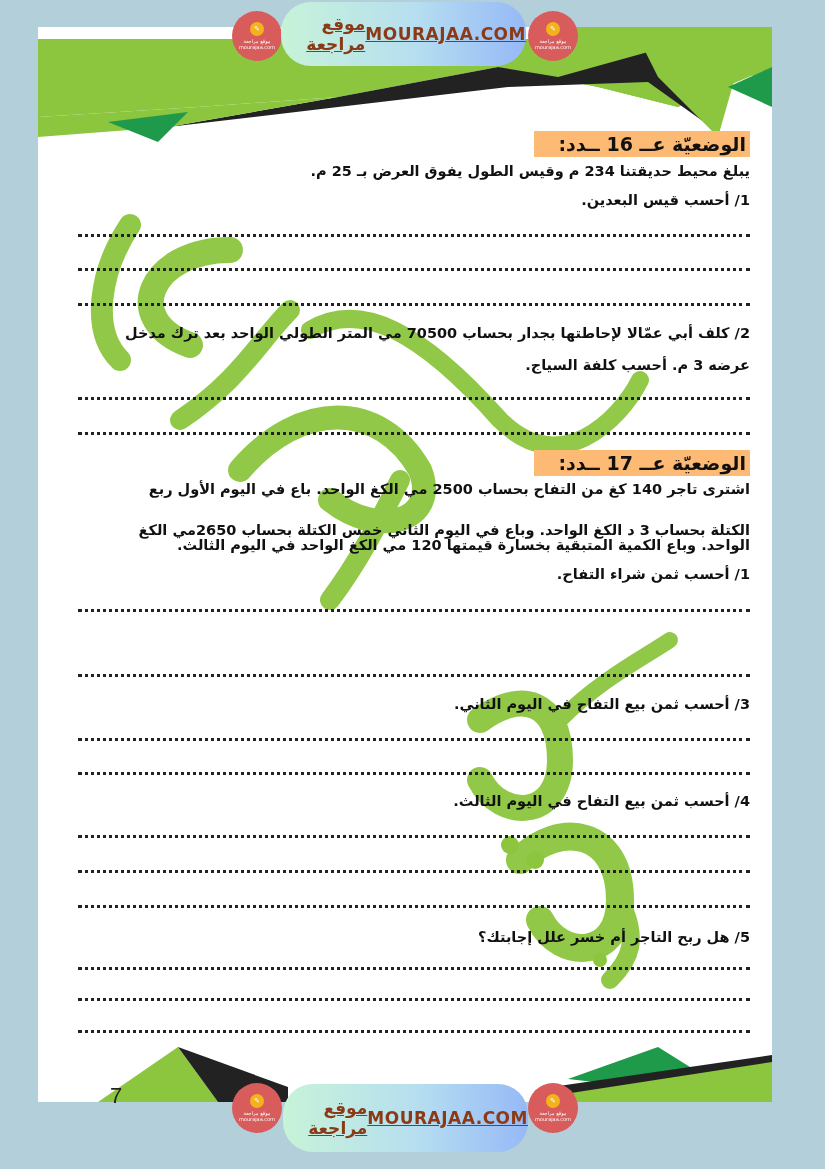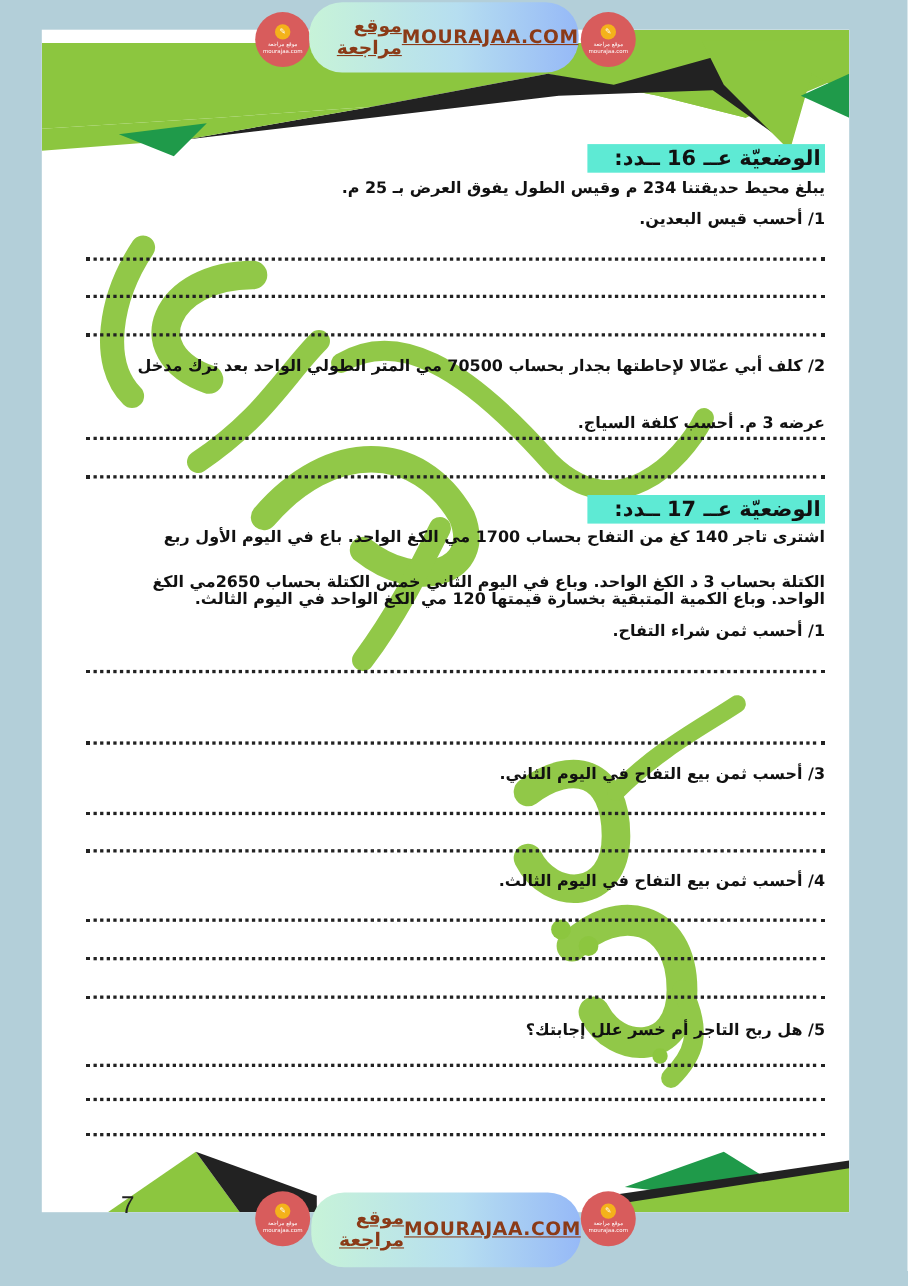--- a/index.html
+++ b/index.html
@@ -26,21 +26,21 @@
       background: #d85c5c; z-index: 5; display: flex; flex-direction: column; align-items: center; justify-content: center;
     }
     .badge .dot { width: 14px; height: 14px; border-radius: 50%; background: #f4b21b; display: flex; align-items: center; justify-content: center; font-size: 7px; color: #fff; font-weight: bold; }
     .badge .txt { color: #fff; font-size: 5px; line-height: 6px; margin-top: 2px; text-align: center; }
     .content {
       position: absolute; left: 38px; top: 0; width: 734px; height: 1169px; z-index: 3;
       direction: rtl; color: #111;
     }
     .sit-title {
       position: absolute; right: 22px; height: 26px; width: 216px;
-      background: #5eead4; font-size: 19px; font-weight: bold; line-height: 26px; padding-right: 4px;
+      background: #fdba74; font-size: 19px; font-weight: bold; line-height: 26px; padding-right: 4px;
       box-sizing: border-box; white-space: nowrap;
     }
     .line {
       position: absolute; right: 22px; font-size: 14.5px; font-weight: bold; white-space: nowrap; line-height: 22px;
     }
     .dots {
       position: absolute; left: 40px; width: 672px; height: 0;
       border-top: 3px dotted #222;
     }
     .wm { position: absolute; left: 0; top: 0; z-index: 2; pointer-events: none; }
@@ -103,26 +103,26 @@
 
 <div class="content">
 
   <div class="sit-title" style="top:131px;">الوضعيّة عــ 16 ــدد:</div>
   <div class="line" style="top:160px;">يبلغ محيط حديقتنا 234 م وقيس الطول يفوق العرض بـ 25 م.</div>
   <div class="line" style="top:189px;">1/ أحسب قيس البعدين.</div>
   <div class="dots" style="top:234px;"></div>
   <div class="dots" style="top:268px;"></div>
   <div class="dots" style="top:303px;"></div>
   <div class="line" style="top:322px;">2/ كلف أبي عمّالا لإحاطتها بجدار بحساب 70500 مي المتر الطولي الواحد بعد ترك مدخل</div>
-  <div class="line" style="top:374px;">عرضه 3 م. أحسب كلفة السياج.</div>
+  <div class="line" style="top:354px;">عرضه 3 م. أحسب كلفة السياج.</div>
   <div class="dots" style="top:397px;"></div>
   <div class="dots" style="top:432px;"></div>
 
   <div class="sit-title" style="top:450px;">الوضعيّة عــ 17 ــدد:</div>
-  <div class="line" style="top:478px;">اشترى تاجر 140 كغ من التفاح بحساب 1700 مي الكغ الواحد. باع في اليوم الأول ربع</div>
+  <div class="line" style="top:478px;">اشترى تاجر 140 كغ من التفاح بحساب 2500 مي الكغ الواحد. باع في اليوم الأول ربع</div>
   <div class="line" style="top:506px;margin-top:13px;">الكتلة بحساب 3 د الكغ الواحد. وباع في اليوم الثاني خمس الكتلة بحساب 2650مي الكغ</div>
   <div class="line" style="top:534px;">الواحد. وباع الكمية المتبقية بخسارة قيمتها 120 مي الكغ الواحد في اليوم الثالث.</div>
   <div class="line" style="top:563px;">1/ أحسب ثمن شراء التفاح.</div>
   <div class="dots" style="top:609px;"></div>
   <div class="dots" style="top:674px;"></div>
   <div class="line" style="top:693px;">3/ أحسب ثمن بيع التفاح في اليوم الثاني.</div>
   <div class="dots" style="top:738px;"></div>
   <div class="dots" style="top:772px;"></div>
   <div class="line" style="top:790px;">4/ أحسب ثمن بيع التفاح في اليوم الثالث.</div>
   <div class="dots" style="top:835px;"></div>

